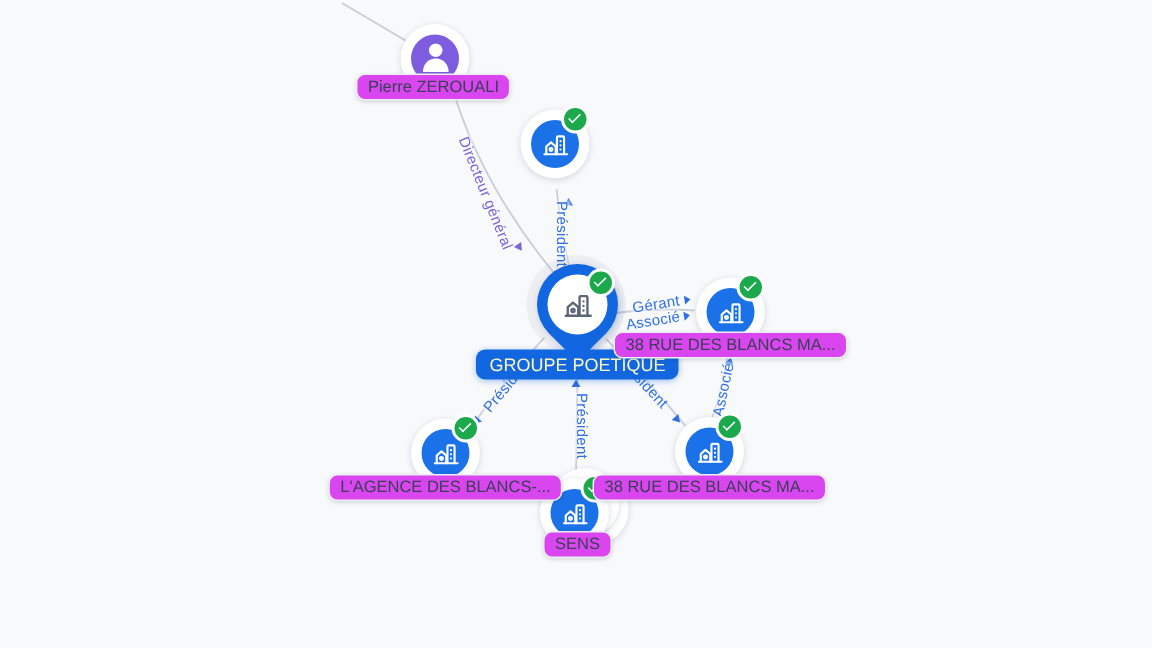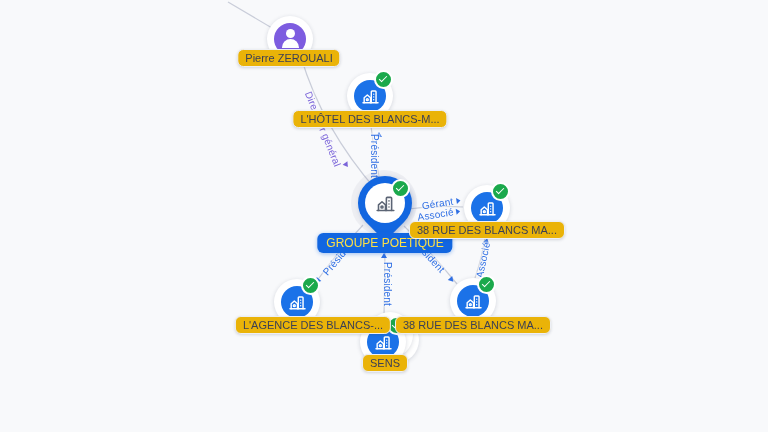--- a/index.html
+++ b/index.html
@@ -64,26 +64,26 @@
   .pin-inner{
     position:absolute;left:8px;top:7px;width:40px;height:40px;border-radius:50%;background:#fff;
     display:flex;align-items:center;justify-content:center;
   }
   .pin-badge{position:absolute;left:34px;top:3px;width:15px;height:15px;
     background:#1ba94c;border:2px solid #fff;border-radius:50%;z-index:5;}
 
   
   .nlabel{
     position:absolute;z-index:6;transform:translateX(-50%);
-    background:#eab308;border:1px solid #edeff4;border-radius:6px;
+    background:#d946ef;border:1px solid #edeff4;border-radius:6px;
     box-shadow:0 1px 3px rgba(40,50,80,.18);
     font-size:11px;color:#3a3f55;padding:2px 7px;white-space:nowrap;
   }
   .nlabel.center-label{
-    background:#1266e0;color:#fde047;font-size:12px;padding:3px 9px;border:none;
+    background:#1266e0;color:#fef9c3;font-size:12px;padding:3px 9px;border:none;
     box-shadow:0 1px 4px rgba(18,102,224,.4);
   }
 </style>
 </head>
 <body>
 
 <div class="canvas">
 
   <svg class="edges" width="768" height="432">
     <g fill="none" stroke="#c9cdd9" stroke-width="1.2">
@@ -134,21 +134,20 @@
           <path d="M4 20 v-6.5 L8 10 l4 3.5 V20"></path>
           <circle cx="8" cy="16" r="1.2"></circle>
           <path d="M2.5 20 h19"></path>
         </svg>
       </div>
       <div class="badge">
           <i class="check"></i>
         </div>
     </div>
   </div>
-  <div class="nlabel" style="left:370px;top:110px;">L'HÔTEL DES BLANCS-M...</div>
 
   <div class="pin-wrap">
     <div class="halo"></div>
     <div class="pin"></div>
     <div class="pin-inner">
       <svg width="21" height="21" viewBox="0 0 24 24" fill="none" stroke="#5c6575" stroke-width="1.8" stroke-linecap="round" stroke-linejoin="round">
         <path d="M13 20 V6 a1 1 0 0 1 1 -1 h4 a1 1 0 0 1 1 1 V20"></path>
         <path d="M16 9 h.01 M16 12.5 h.01 M16 16 h.01"></path>
         <path d="M4 20 v-6.5 L8 10 l4 3.5 V20"></path>
         <circle cx="8" cy="16" r="1.2"></circle>
@@ -188,21 +187,21 @@
           <path d="M4 20 v-6.5 L8 10 l4 3.5 V20"></path>
           <circle cx="8" cy="16" r="1.2"></circle>
           <path d="M2.5 20 h19"></path>
         </svg>
       </div>
       <div class="badge">
           <i class="check"></i>
         </div>
     </div>
   </div>
-  <div class="nlabel" style="left:313px;top:316px;">L'AGENCE DES BLANCS-...</div>
+  <div class="nlabel" style="left:297px;top:316px;">L'AGENCE DES BLANCS-...</div>
 
   <div class="node" style="left:360px;top:319px;">
     <div class="stackc stack2"></div>
     <div class="stackc stack1"></div>
     <div class="circle">
       <div class="icon-bg company">
         <svg width="19" height="19" viewBox="0 0 24 24" fill="none" stroke="#fff" stroke-width="1.8" stroke-linecap="round" stroke-linejoin="round">
           <path d="M13 20 V6 a1 1 0 0 1 1 -1 h4 a1 1 0 0 1 1 1 V20"></path>
           <path d="M16 9 h.01 M16 12.5 h.01 M16 16 h.01"></path>
           <path d="M4 20 v-6.5 L8 10 l4 3.5 V20"></path>

